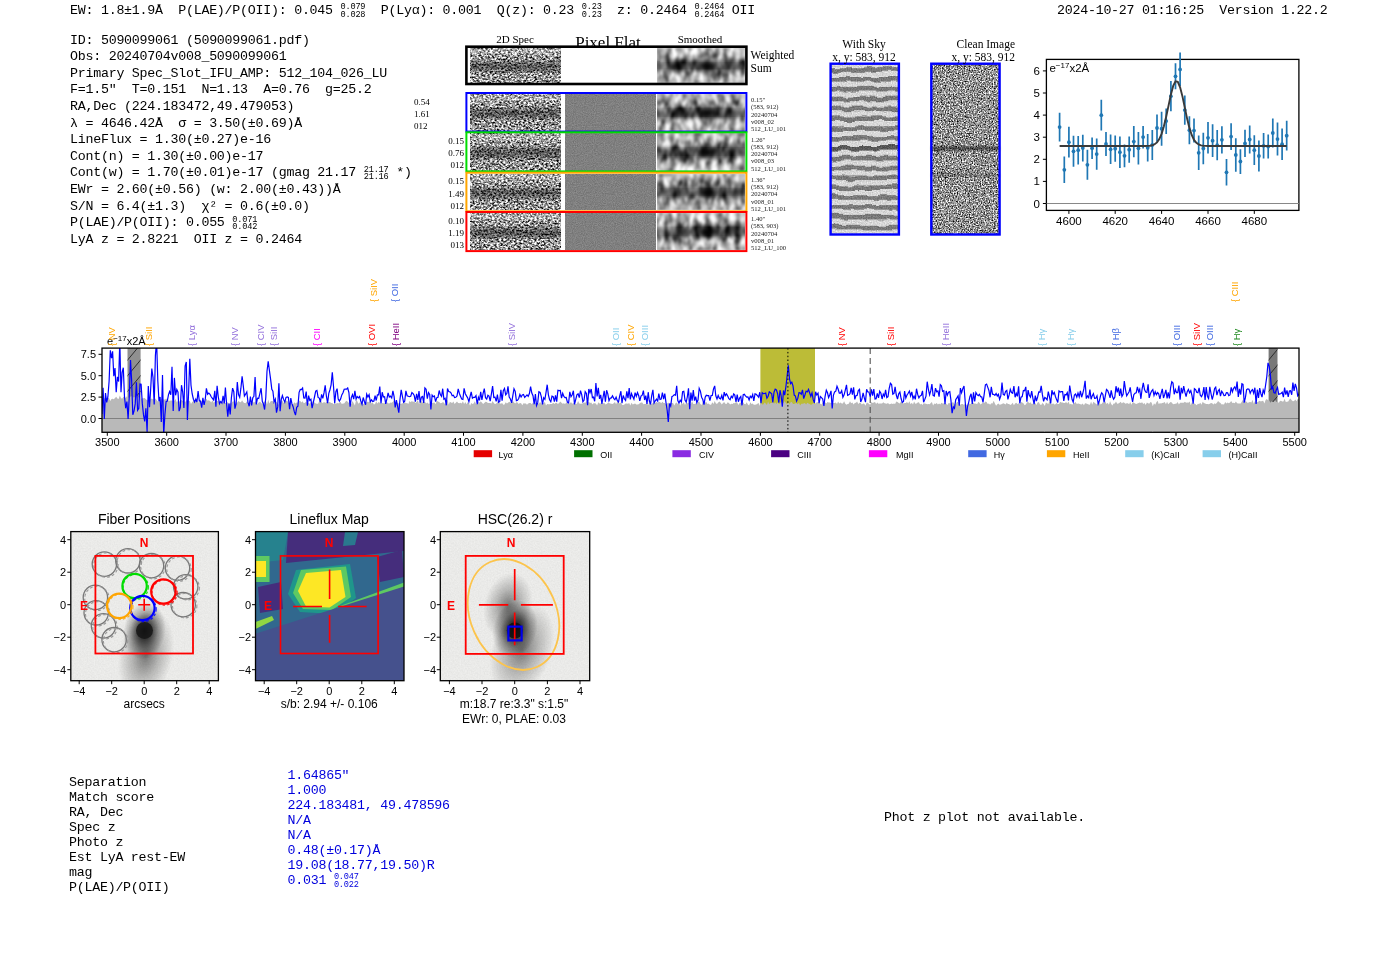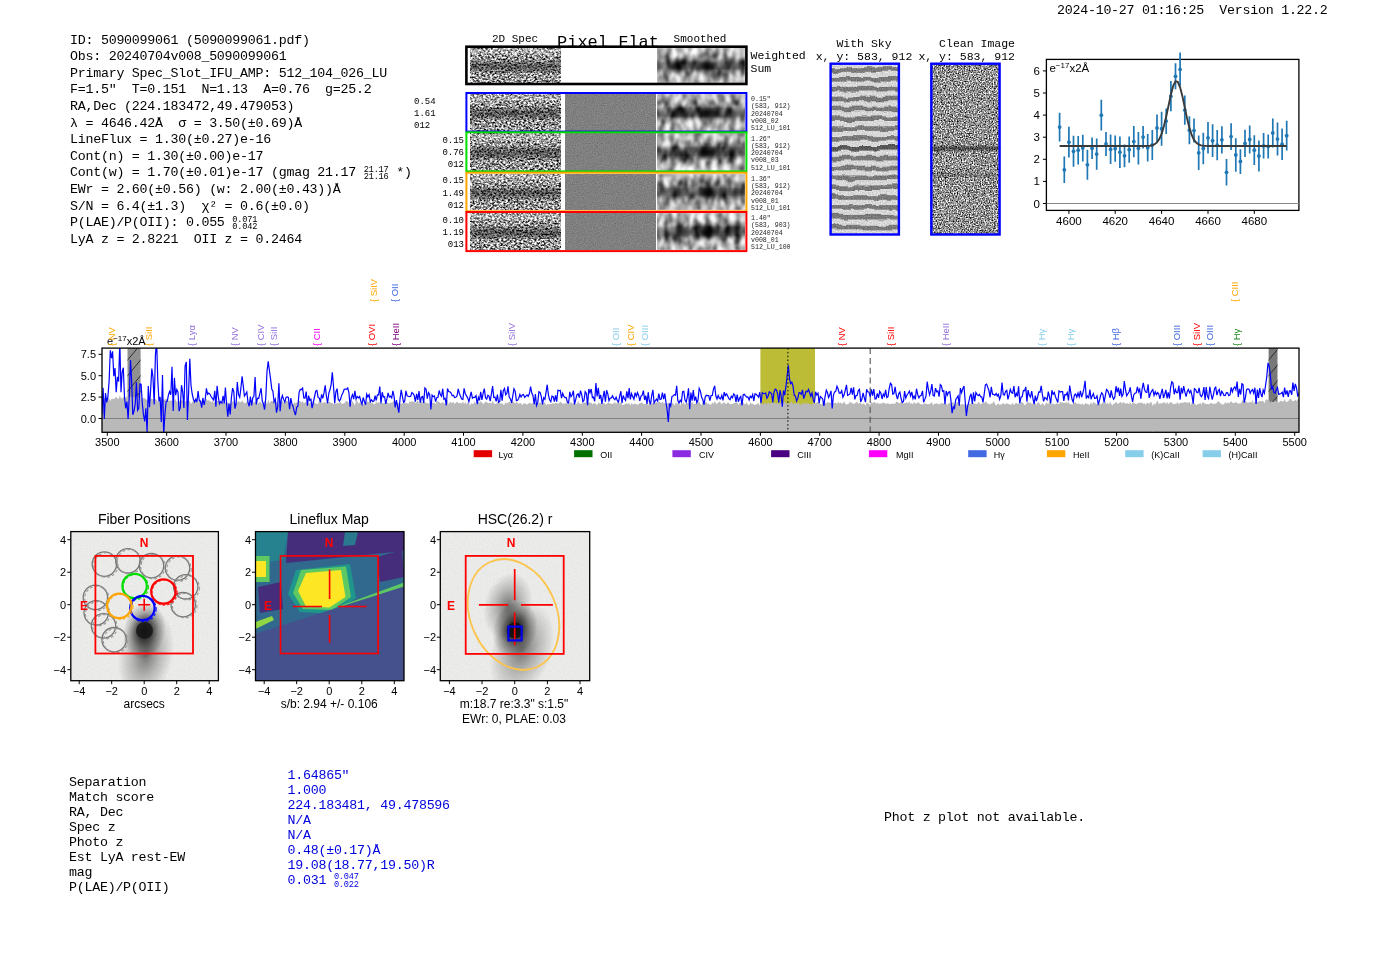--- a/index.html
+++ b/index.html
@@ -1,25 +1,26 @@
 <!DOCTYPE html>
 <html><head><meta charset="utf-8"><style>
 *{margin:0;padding:0;box-sizing:border-box}
 html,body{background:#fff}
 #page{position:relative;width:1400px;height:953px;background:#fff;overflow:hidden;
   font-family:"Liberation Mono",monospace;color:#000}
 .abs{position:absolute;white-space:pre}
 .mono{font-family:"Liberation Mono",monospace;font-size:13.3px;letter-spacing:-0.25px}
-.sans{font-family:Liberation Mono, monospace}
+.sans{font-family:Liberation Serif, serif}
 .frac{display:inline-block;vertical-align:top;font-size:8.6px;line-height:7.6px;
   letter-spacing:-0.2px;position:relative;top:1.5px}
 .blue{color:#0000dd}
 svg{position:absolute;overflow:visible}
 </style></head><body>
 <div id="page">
+<div class="abs mono" style="left:70px;top:2.5px">EW: 1.8±1.9Å  P(LAE)/P(OII): 0.045 <span class="frac">0.079<br>0.028</span>  P(Lyα): 0.001  Q(z): 0.23 <span class="frac">0.23<br>0.23</span>  z: 0.2464 <span class="frac">0.2464<br>0.2464</span> OII</div>
 <div class="abs mono" style="left:1057px;top:3px">2024-10-27 01:16:25  Version 1.22.2</div>
 <div class="abs mono" style="left:70px;top:32.6px">ID: 5090099061 (5090099061.pdf)</div>
 <div class="abs mono" style="left:70px;top:49.2px">Obs: 20240704v008_5090099061</div>
 <div class="abs mono" style="left:70px;top:65.8px">Primary Spec_Slot_IFU_AMP: 512_104_026_LU</div>
 <div class="abs mono" style="left:70px;top:82.4px">F=1.5"  T=0.151  N=1.13  A=0.76  g=25.2</div>
 <div class="abs mono" style="left:70px;top:99.0px">RA,Dec (224.183472,49.479053)</div>
 <div class="abs mono" style="left:70px;top:115.6px">λ = 4646.42Å  σ = 3.50(±0.69)Å</div>
 <div class="abs mono" style="left:70px;top:132.2px">LineFlux = 1.30(±0.27)e-16</div>
 <div class="abs mono" style="left:70px;top:148.8px">Cont(n) = 1.30(±0.00)e-17</div>
 <div class="abs mono" style="left:70px;top:165.4px">Cont(w) = 1.70(±0.01)e-17 (gmag 21.17 <span class="frac">21.17<br>21.16</span> *)</div>

